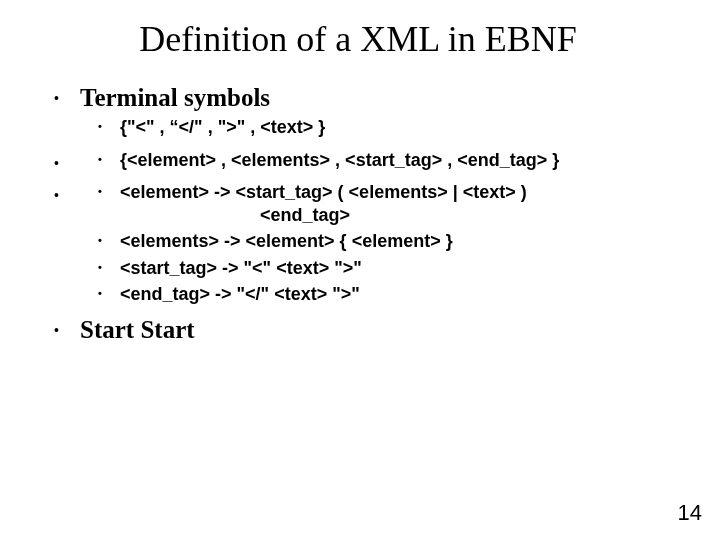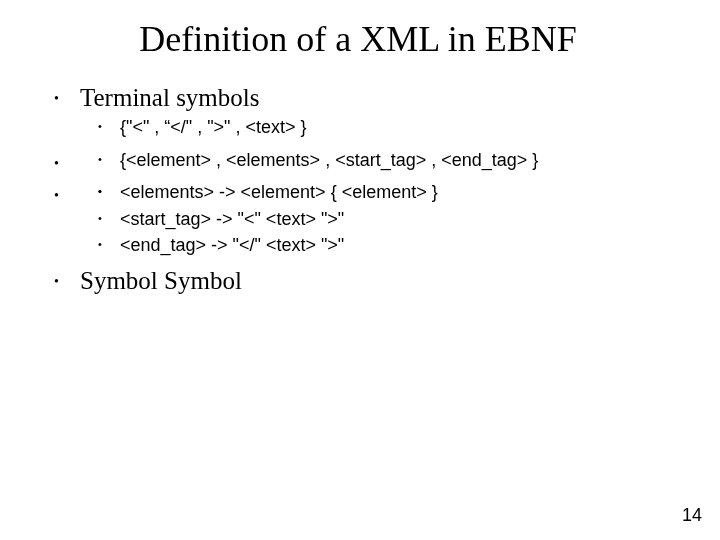--- a/index.html
+++ b/index.html
@@ -23,20 +23,21 @@
     font-size: 36px;
     text-align: center;
     margin: 6px 0 24px 0;
     font-weight: normal;
   }
   ul.top {
     list-style: none;
     margin: 0;
     padding: 0;
     font-size: 25px;
+    font-weight: bold;
   }
   ul.top > li {
     position: relative;
     padding-left: 32px;
     margin-bottom: 4px;
   }
   ul.top > li::before {
     content: "•";
     position: absolute;
     left: 6px;
@@ -65,21 +66,21 @@
   }
   .prod-cont {
     display: block;
     padding-left: 140px;
   }
   .pagenum {
     position: absolute;
     right: 18px;
     bottom: 14px;
     font-family: Arial, Helvetica, sans-serif;
-    font-size: 18px;
+    font-size: 22px;
   }
 </style>
 </head>
 <body>
 
 <div class="slide">
   <h1 class="title">Definition of a XML in EBNF</h1>
 
   <ul class="top">
 
@@ -92,27 +93,29 @@
 
     <li>
       <ul class="sub">
         <li>{&lt;element&gt; , &lt;elements&gt; , &lt;start_tag&gt; , &lt;end_tag&gt; }</li>
       </ul>
     </li>
 
     <li>
       <ul class="sub">
         <li>
+          <span>&lt;element&gt; -&gt; &lt;start_tag&gt; ( &lt;elements&gt; | &lt;text&gt; )</span>
+          <span class="prod-cont">&lt;end_tag&gt;</span>
         </li>
         <li>&lt;elements&gt; -&gt; &lt;element&gt; { &lt;element&gt; }</li>
         <li>&lt;start_tag&gt; -&gt; "&lt;" &lt;text&gt; "&gt;"</li>
         <li>&lt;end_tag&gt; -&gt; "&lt;/" &lt;text&gt; "&gt;"</li>
       </ul>
     </li>
 
     <li>
-      <span>Symbol Symbol</span>
+      <span>Start Start</span>
     </li>
 
   </ul>
 
   <div class="pagenum">14</div>
 </div>
 
 </body></html>

